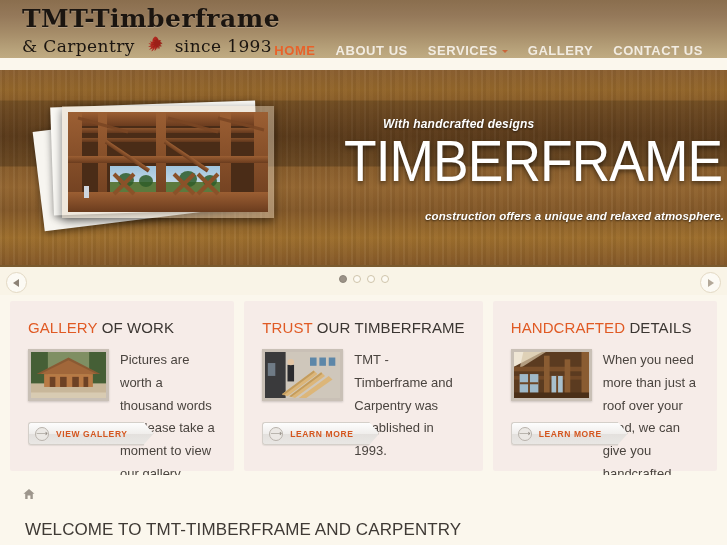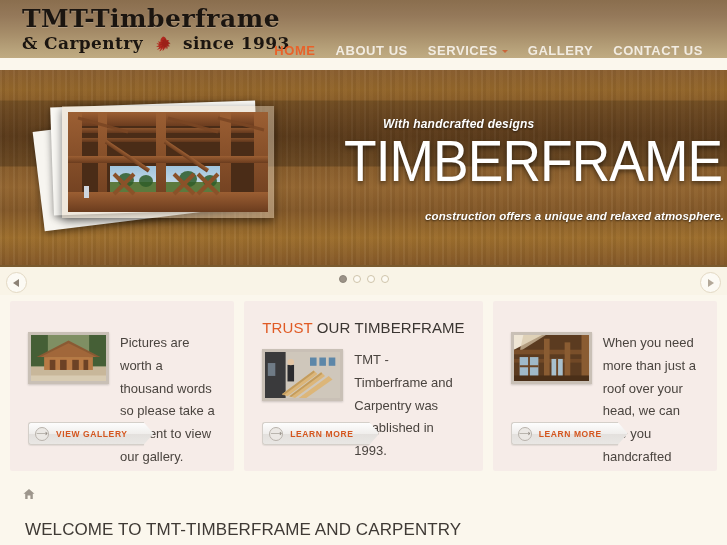--- a/index.html
+++ b/index.html
@@ -23,22 +23,22 @@
     color:#1b1510;
     line-height:1;
     user-select:none;
   }
   .logo-line1{
     font-size:25px;font-weight:bold;letter-spacing:.5px;
     text-shadow:0 1px 0 rgba(255,255,255,.18);
     white-space:nowrap;
   }
   .logo-line2{
-    display:flex;align-items:flex-start;gap:9px;
-    font-size:17px;font-weight:bold;margin-top:4px;letter-spacing:.4px;
+    display:flex;align-items:center;gap:9px;
+    font-size:17px;font-weight:normal;margin-top:4px;letter-spacing:.4px;
     white-space:nowrap;
   }
   .crest{
     width:22px;height:22px;display:inline-block;position:relative;flex:0 0 auto;
   }
   .crest svg{display:block;}
 
   .nav{
     position:absolute;right:14px;top:43px;
     display:flex;align-items:flex-start;gap:0;
@@ -329,20 +329,23 @@
       <span class="dot"></span>
     </div>
     <div class="arrow-btn right">
       <span class="tri r"></span>
     </div>
   </div>
 
   <div class="cards">
 
     <div class="card">
+      <div class="card-title">
+        <span class="hl">GALLERY</span><span> OF WORK</span>
+      </div>
       <div class="card-body">
         <div class="thumb">
           <div class="tin">
             <svg viewBox="0 0 80 50" width="100%" height="100%" preserveAspectRatio="none" aria-hidden="true">
               <rect width="80" height="50" fill="#7f8f63"></rect>
               <rect y="34" width="80" height="16" fill="#c8b79a"></rect>
               <g fill="#3f5a32" opacity=".9">
                   <rect x="0" y="0" width="18" height="34"></rect>
                   <rect x="62" y="0" width="18" height="34"></rect>
                 </g>
@@ -399,20 +402,23 @@
         </div>
         <div class="card-text">TMT - Timberframe and Carpentry was established in 1993.</div>
       </div>
       <div class="btn">
         <span class="btn-ico">⟶</span>
         <span class="btn-label">LEARN MORE</span>
       </div>
     </div>
 
     <div class="card">
+      <div class="card-title">
+        <span class="hl">HANDCRAFTED</span><span> DETAILS</span>
+      </div>
       <div class="card-body">
         <div class="thumb">
           <div class="tin">
             <svg viewBox="0 0 80 50" width="100%" height="100%" preserveAspectRatio="none" aria-hidden="true">
               <rect width="80" height="50" fill="#5b3b20"></rect>
               <path d="M0 0 L30 0 L0 16 Z" fill="#efe6d5"></path>
               <path d="M10 0 L34 0 L6 18 Z" fill="#d8c7a9" opacity=".7"></path>
               <g fill="#7a4f2a">
                   <rect x="0" y="16" width="80" height="5"></rect>
                   <rect x="0" y="26" width="80" height="4" opacity=".7"></rect>

